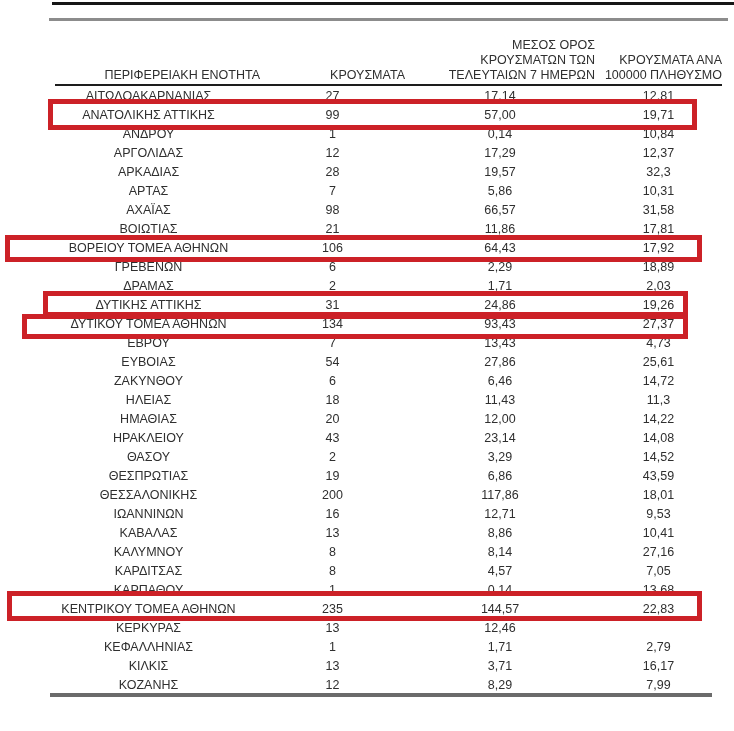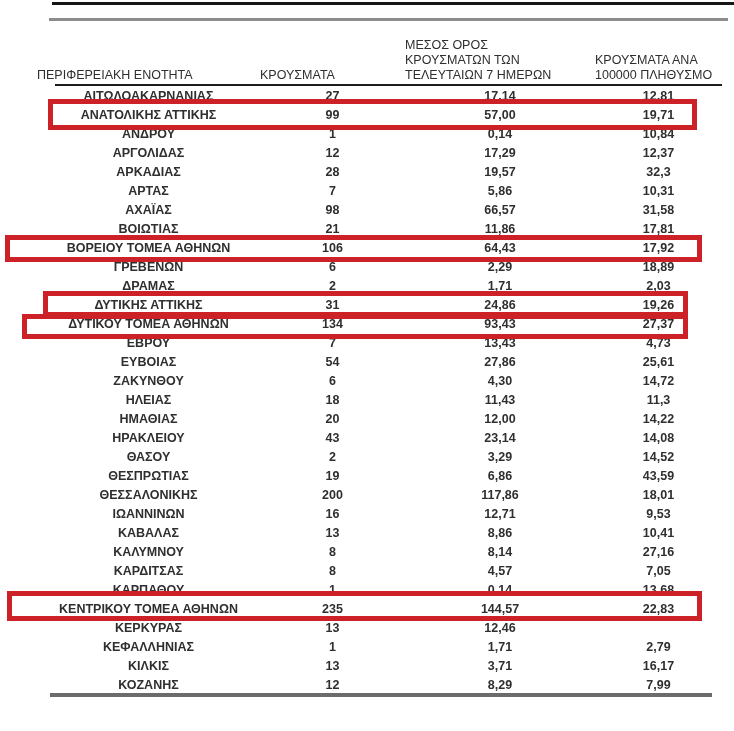--- a/index.html
+++ b/index.html
@@ -23,38 +23,37 @@
 
   .col-headers {
     position: absolute;
     left: 37px; top: 28px;
     width: 685px; height: 55px;
     display: grid;
     grid-template-columns: 223px 145px 190px 127px;
     align-items: end;
   }
   .hcell {
-    text-align: left;
+    text-align: right;
     font-size: 12.5px;
     line-height: 15px;
     color: #2f2f2f;
     white-space: nowrap;
   }
 
   .tbody {
     position: absolute;
     left: 37px; top: 86px;
     width: 685px;
   }
   .trow {
     display: grid;
     grid-template-columns: 223px 145px 190px 127px;
     height: 19px;
     align-items: center;
-    font-weight: bold;
   }
   .trow span {
     text-align: center;
     font-size: 12.5px;
     line-height: 14px;
     white-space: nowrap;
   }
 
   .highlight-box {
     position: absolute;
@@ -178,21 +177,21 @@
     </div>
     <div class="trow">
       <span>ΕΥΒΟΙΑΣ</span>
       <span>54</span>
       <span>27,86</span>
       <span>25,61</span>
     </div>
     <div class="trow">
       <span>ΖΑΚΥΝΘΟΥ</span>
       <span>6</span>
-      <span>4,30</span>
+      <span>6,46</span>
       <span>14,72</span>
     </div>
     <div class="trow">
       <span>ΗΛΕΙΑΣ</span>
       <span>18</span>
       <span>11,43</span>
       <span>11,3</span>
     </div>
     <div class="trow">
       <span>ΗΜΑΘΙΑΣ</span>

